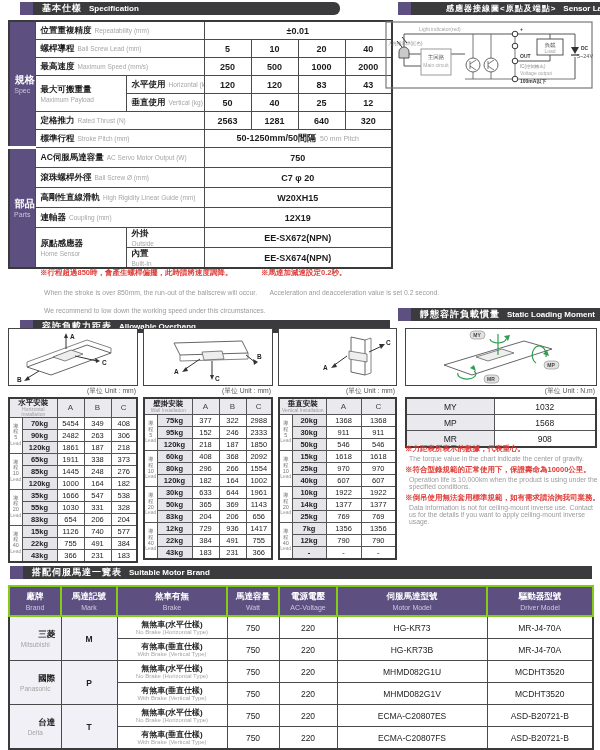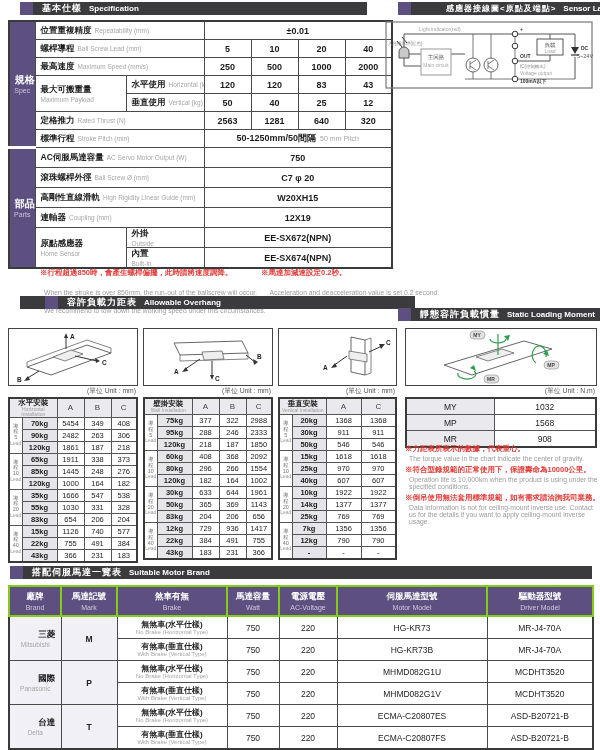--- a/index.html
+++ b/index.html
@@ -59,21 +59,21 @@
   .stg{font-size:5px;fill:#a6a6a6;}
   .stt{font-size:4.5px;fill:#888;}
   .std{font-size:5px;fill:#333;font-weight:bold;}
   .axl{font-size:6.5px;font-weight:bold;fill:#222;}
   .pill{font-size:5px;fill:#444;font-weight:bold;}
   .diagbox{border:1.5px solid #444;background:#fff;}
 </style>
 </head>
 <body>
 
-<div class="abs secbar" style="left:20px;top:2px;width:347px;">
+<div class="abs secbar" style="left:20px;top:2px;width:320px;border-radius:6px;">
   <span class="sq"></span>
   <span class="zh">基本仕樣</span>
   <span class="en">Specification</span>
 </div>
 <div class="abs secbar" style="left:398px;top:2px;width:202px;">
   <span class="sq"></span>
   <span class="zh" style="font-size:8px;margin-left:35px;">感應器接線圖&lt;原點及端點&gt;</span>
   <span class="en">Sensor Layout</span>
 </div>
 
@@ -220,21 +220,21 @@
   <path d="M165 13 v5 M165 34 v6 h-32 M190 13 v13 M190 36 v22" stroke="#555" stroke-width="1" fill="none"></path>
   <path d="M186 26 h8 l-4 7 z" fill="#333"></path>
   <path d="M186 34 h8" stroke="#333" stroke-width="1.2"></path>
   <text x="196" y="29" class="std">DC</text>
   <text x="192" y="37" class="st">5~24V</text>
   <text x="135" y="47" class="stt">IC(控制輸出)</text>
   <text x="135" y="54" class="stg">Voltage output</text>
   <text x="135" y="62" class="std">100mA以下</text>
 </svg>
 
-<div class="abs secbar" style="left:20px;top:296px;width:370px;padding-left:25px;">
+<div class="abs secbar" style="left:20px;top:320px;width:370px;">
   <span class="sq"></span>
   <span class="zh">容許負載力距表</span>
   <span class="en">Allowable Overhang</span>
 </div>
 <div class="abs secbar" style="left:398px;top:308px;width:202px;">
   <span class="sq"></span>
   <span class="zh">靜態容許負載慣量</span>
   <span class="en">Static Loading Moment</span>
 </div>
 
@@ -420,21 +420,21 @@
     <tbody>
       <tr>
         <td class="lead" rowspan="3">導<br>程<br>5<br><span class="le">Lead</span></td>
         <td class="kg">75kg</td>
         <td class="v">377</td>
         <td class="v">322</td>
         <td class="v">2988</td>
       </tr>
       <tr>
         <td class="kg">95kg</td>
-        <td class="v">288</td>
+        <td class="v">152</td>
         <td class="v">246</td>
         <td class="v">2333</td>
       </tr>
       <tr>
         <td class="kg">120kg</td>
         <td class="v">218</td>
         <td class="v">187</td>
         <td class="v">1850</td>
       </tr>
       <tr>

